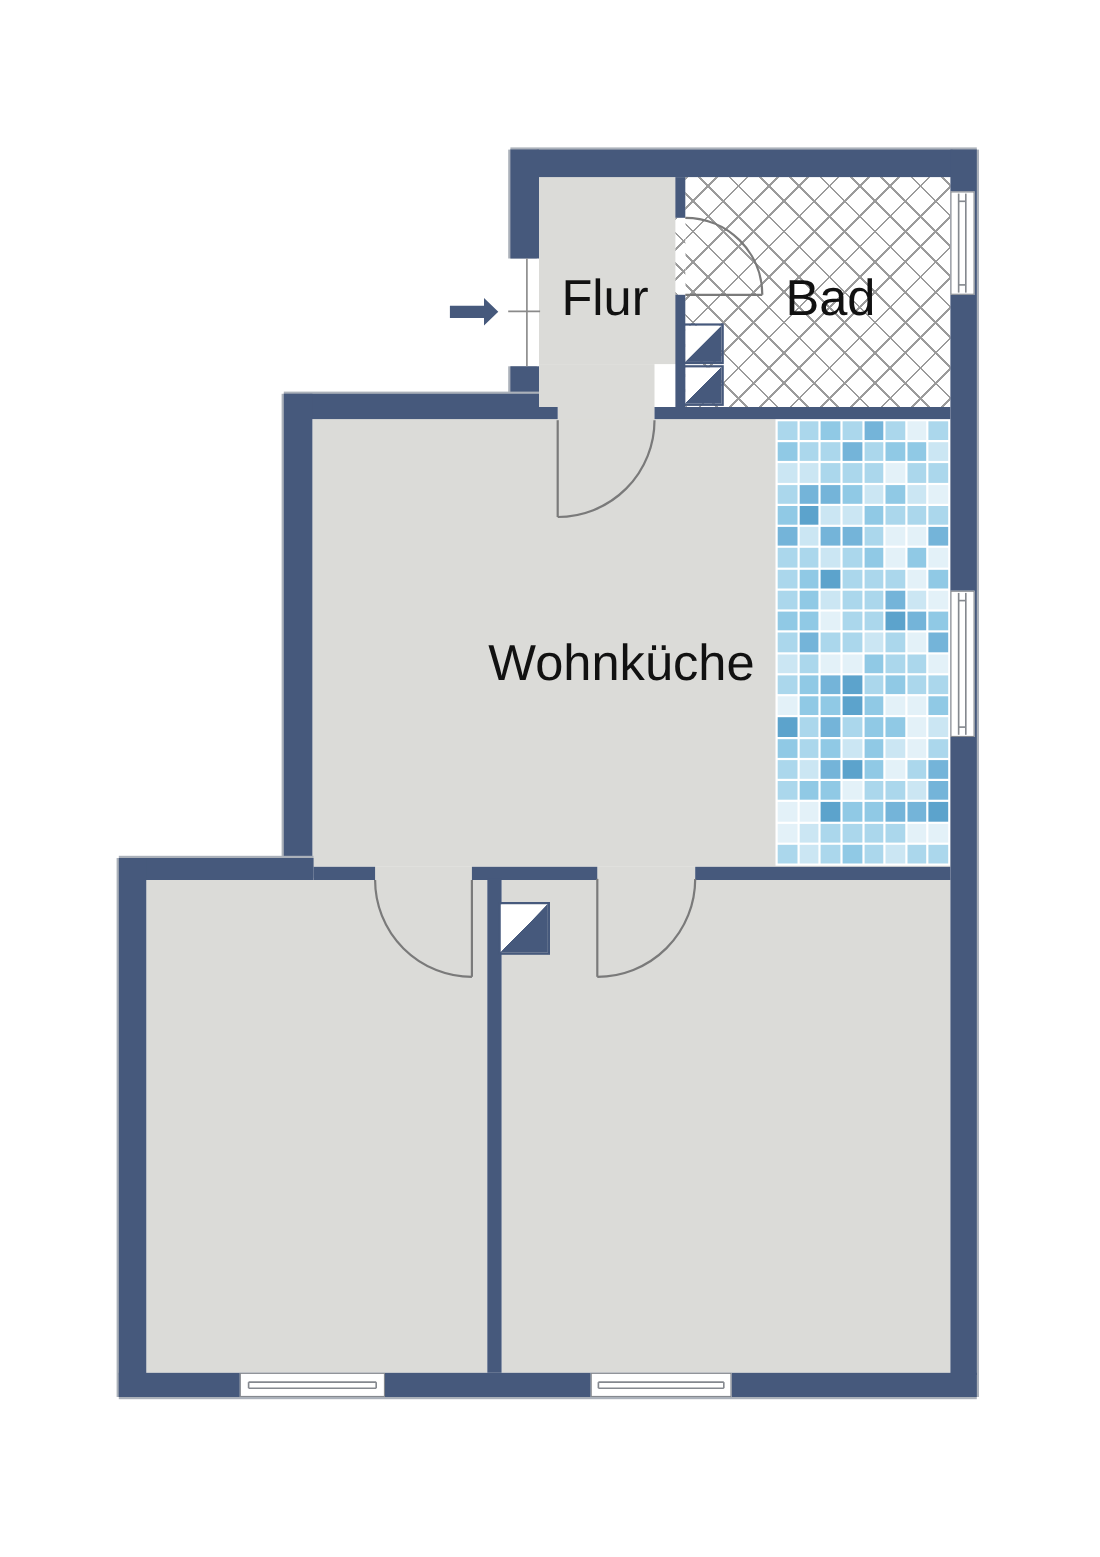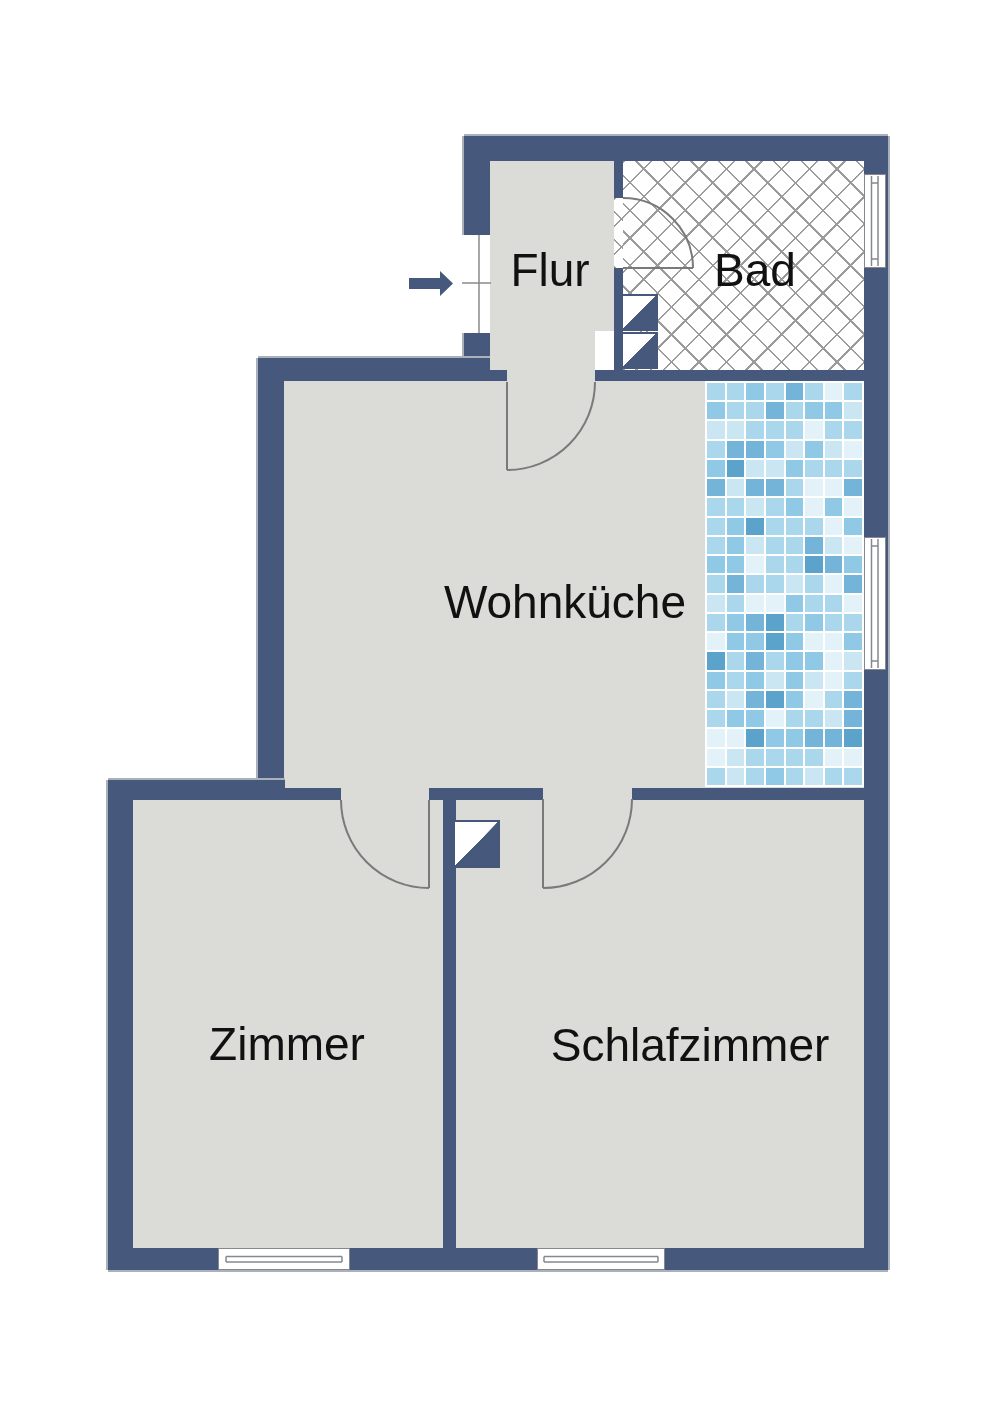--- a/index.html
+++ b/index.html
@@ -301,16 +301,14 @@
 
     <line class="winline" x1="544" y1="1256.5" x2="658" y2="1256.5"></line>
     <line class="winline" x1="544" y1="1262" x2="658" y2="1262"></line>
     <line class="winline" x1="544" y1="1256.5" x2="544" y2="1262"></line>
     <line class="winline" x1="658" y1="1256.5" x2="658" y2="1262"></line>
   </svg>
 
   <div class="room-label" style="left:550px;top:270px;">Flur</div>
   <div class="room-label" style="left:755px;top:270px;">Bad</div>
   <div class="room-label" style="left:565px;top:602px;">Wohnküche</div>
-  <div class="room-label" style="left:287px;top:1044px;">Zimmer</div>
-  <div class="room-label" style="left:690px;top:1045px;">Schlafzimmer</div>
 
 </div>
 
 </body></html>

